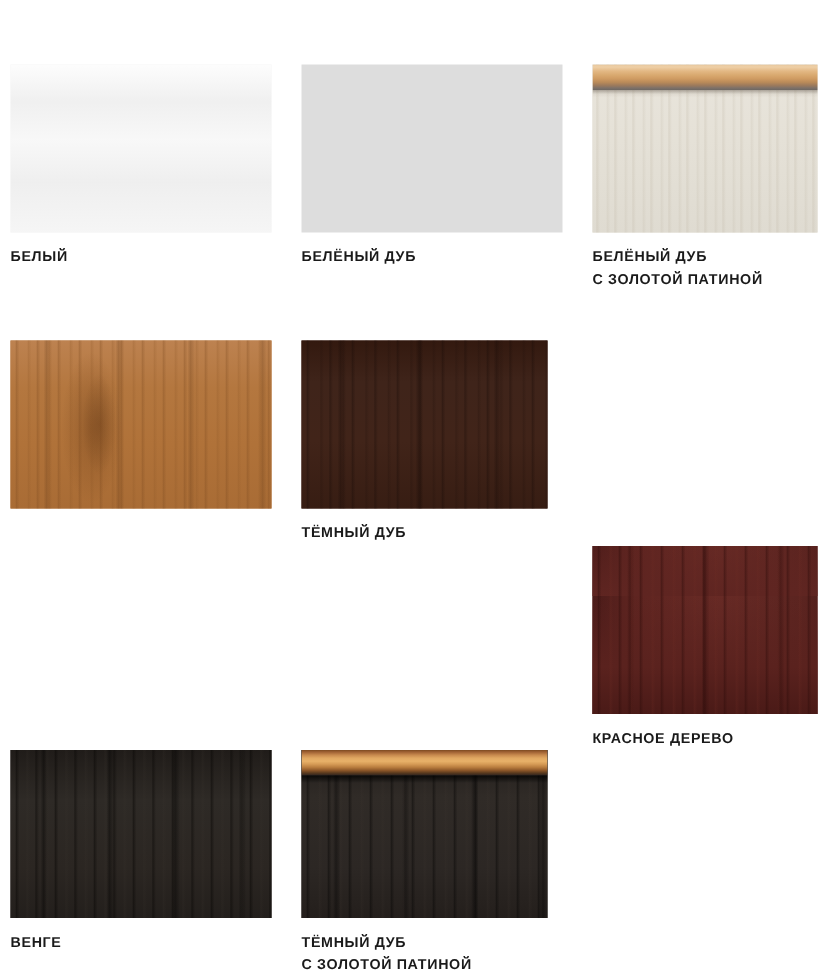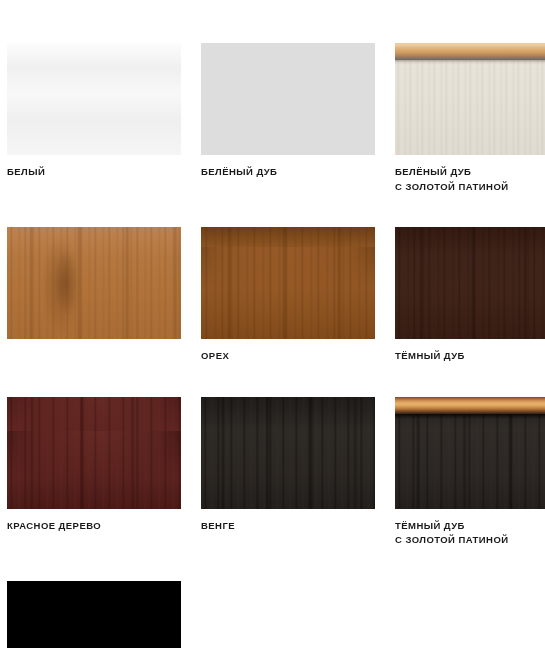--- a/index.html
+++ b/index.html
@@ -339,24 +339,20 @@
     </div>
 
     <div class="row-spacer"></div>
     <div class="row-spacer"></div>
     <div class="row-spacer tall"></div>
 
     <div class="finish-card">
       <div class="swatch tex-oak"></div>
     </div>
 
-    <div class="finish-card">
-      <div class="swatch tex-walnut"></div>
-      <div class="swatch-label">ОРЕХ</div>
-    </div>
 
     <div class="finish-card col3">
       <div class="swatch tex-dark-oak"></div>
       <div class="swatch-label">ТЁМНЫЙ ДУБ</div>
     </div>
 
     <div class="row-spacer"></div>
     <div class="row-spacer"></div>
     <div class="row-spacer"></div>
 

